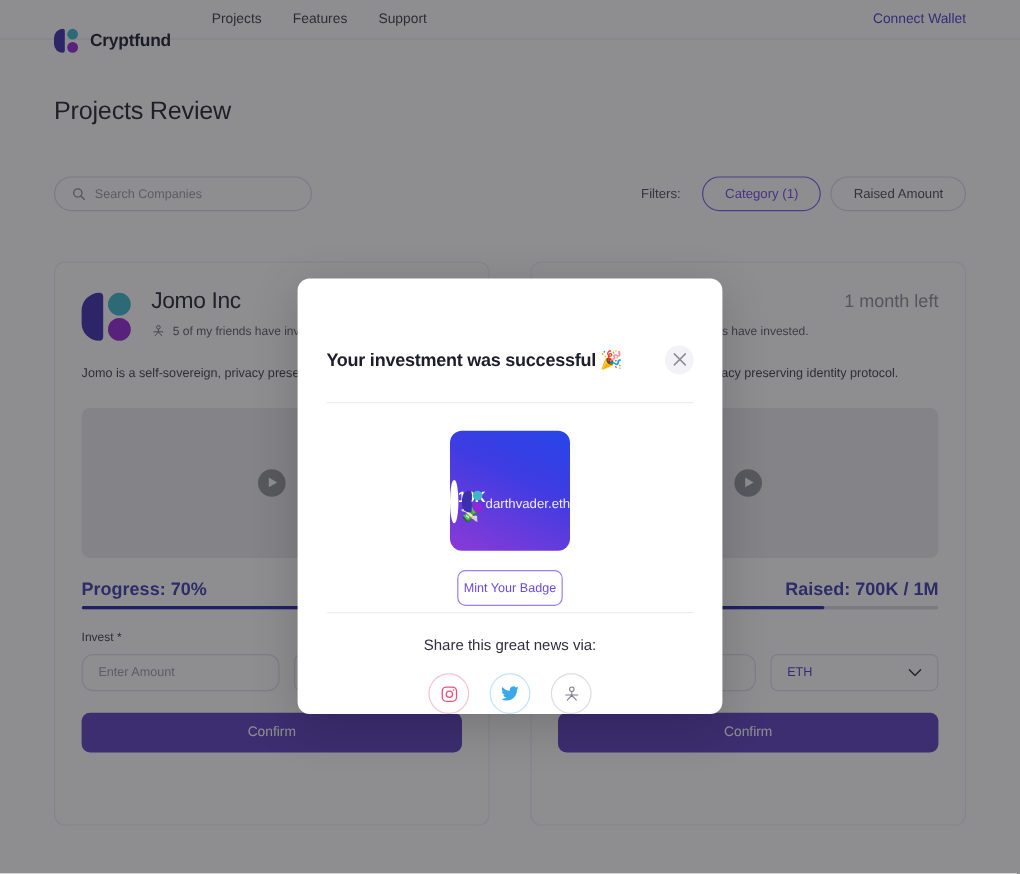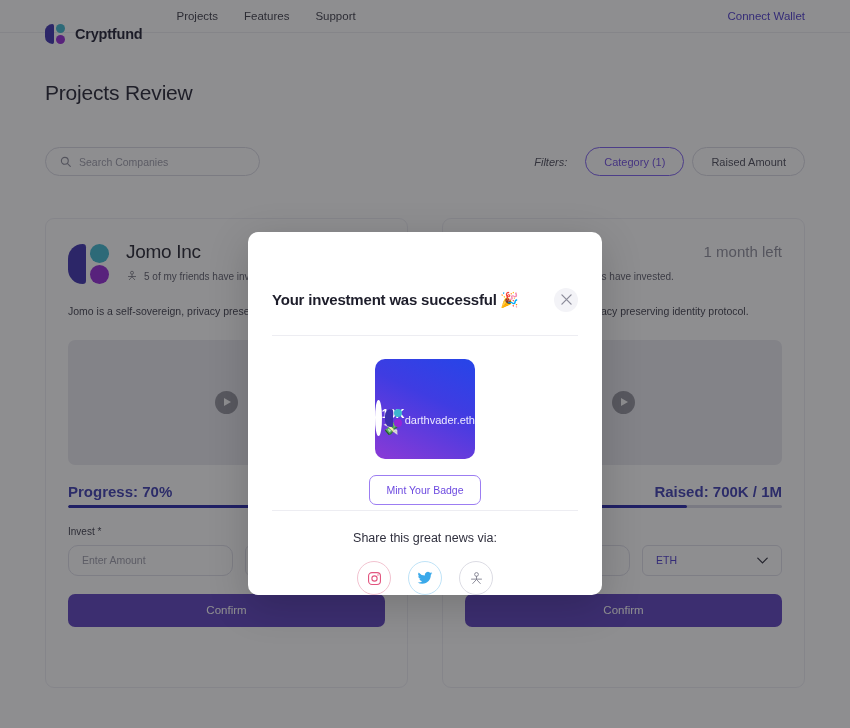--- a/index.html
+++ b/index.html
@@ -44,21 +44,21 @@
   }
   .search-box {
     width: 215px; height: 29px;
     border: 1px solid #d8d8e2; border-radius: 16px;
     display: flex; align-items: center; gap: 8px; padding: 0 14px;
     background: #fff;
   }
   .search-ico { width: 11px; height: 11px; flex: 0 0 auto; }
   .search-ph { font-size: 10.5px; color: #9a9aa8; }
   .tb-spacer { flex: 1; }
-  .filters-label { font-size: 11px; color: #4a4a58; margin-right: 10px; font-style: italic; }
+  .filters-label { font-size: 11px; color: #4a4a58; margin-right: 10px; }
   .pill {
     height: 29px; border-radius: 16px; border: 1px solid #d8d8e2;
     display: inline-flex; align-items: center; justify-content: center;
     padding: 0 18px; font-size: 11px; color: #4a4a58; background: #fff;
     margin-left: 8px;
   }
   .pill.active { border-color: #7b5cf0; color: #6d4ae0; }
 
   .cards { margin-top: 42px; display: flex; gap: 34px; }
   .card {
@@ -165,21 +165,21 @@
     position: relative;
   }
   .bl-leaf { position: absolute; left: 10px; top: 9px; width: 8px; height: 18px; background: #3b2fae; border-radius: 8px 2px 2px 8px; }
   .bl-dot-t { position: absolute; left: 19px; top: 9px; width: 8px; height: 8px; border-radius: 50%; background: #3cb6cf; }
   .bl-dot-b { position: absolute; left: 19px; top: 19px; width: 8px; height: 8px; border-radius: 50%; background: #9326d6; }
   .badge-amount { margin-top: 8px; font-size: 12.5px; font-weight: bold; color: #ffffff; }
   .badge-amount .emo { font-weight: normal; margin-left: 2px; }
   .badge-handle { margin-top: 4px; font-size: 11px; color: #eceaff; }
 
   .mint-btn {
-    margin-top: 16px; width: 112px; height: 30px; border-radius: 7px;
+    margin-top: 16px; width: 88px; height: 30px; border-radius: 7px;
     border: 1px solid #9c7df2; background: #fff;
     display: flex; align-items: center; justify-content: center;
     font-size: 10.5px; color: #6d4ae0; white-space: nowrap;
   }
 
   .share-sec { padding: 20px 0 0 0; display: flex; flex-direction: column; align-items: center; }
   .share-title { font-size: 12.5px; color: #30303e; }
   .share-icons { margin-top: 16px; display: flex; gap: 17px; }
   .share-ico {
     width: 34px; height: 34px; border-radius: 50%;

